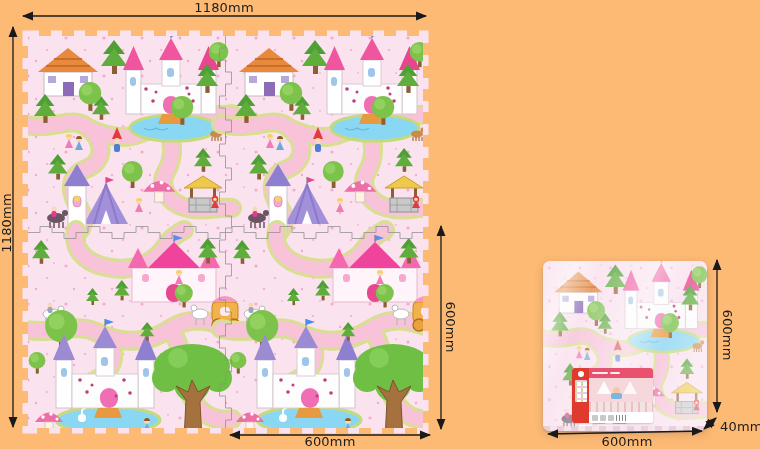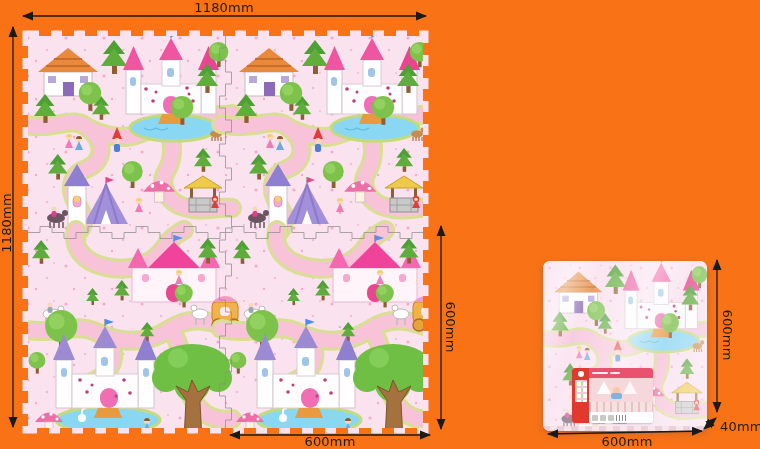--- a/index.html
+++ b/index.html
@@ -1,17 +1,17 @@
 <!DOCTYPE html>
 <html><head>
 <meta charset="utf-8">
 <style>
   html,body{margin:0;padding:0;background:#fff;}
   .canvas{
-    position:relative;width:760px;height:449px;background:#f97316;
+    position:relative;width:760px;height:449px;background:#fdba74;
     overflow:hidden;font-family:"DejaVu Sans","Liberation Sans",sans-serif;
   }
   .dim-label{
     position:absolute;font-size:13px;color:#1b1b1b;letter-spacing:.2px;
     text-align:center;width:110px;height:16px;line-height:16px;white-space:nowrap;
   }
   .rot-ccw{transform:rotate(-90deg);}
   .rot-cw{transform:rotate(90deg);}
   .mat-svg{position:absolute;left:22px;top:30px;}
   .arrow-layer{position:absolute;left:0;top:0;pointer-events:none;}

